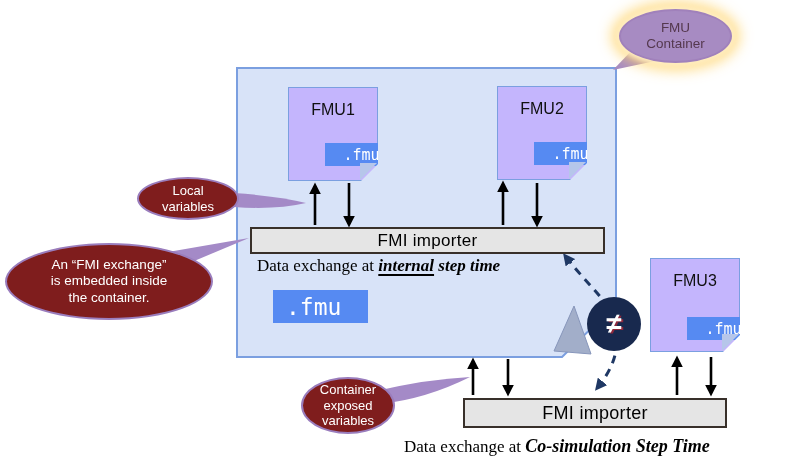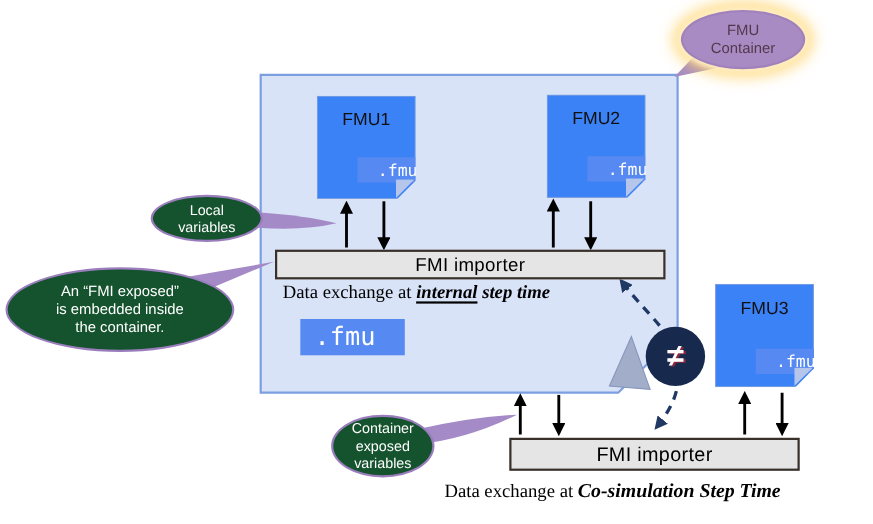--- a/index.html
+++ b/index.html
@@ -1,21 +1,21 @@
 <!DOCTYPE html>
 <html><head>
 <meta charset="utf-8">
 <style>
   html,body{margin:0;padding:0;background:#fff;}
   body{font-family:"Liberation Sans",sans-serif;}
   .stage{position:relative;width:794px;height:476px;background:#ffffff;overflow:hidden;}
   svg.layer{position:absolute;left:0;top:0;}
 
   
-  .card{position:absolute;width:90px;height:94px;background:#3b82f6;border:1px solid #7b9fe0;
+  .card{position:absolute;width:90px;height:94px;background:#c4b5fd;border:1px solid #7b9fe0;
         clip-path:polygon(0 0,100% 0,100% calc(100% - 17px),calc(100% - 17px) 100%,0 100%);
         filter:drop-shadow(-3px 0px 2px rgba(90,95,115,.5));box-sizing:border-box;}
   .card .flap{position:absolute;right:0;bottom:0;width:17px;height:17px;background:#b6c6ea;
         clip-path:polygon(0 100%,100% 0,0 0);}
   .card .title{margin-top:13px;text-align:center;font-size:16px;color:#101010;}
 
   .chip{position:absolute;background:#568af2;color:#fff;font-family:"DejaVu Sans Mono",monospace;
         display:flex;align-items:center;justify-content:center;box-sizing:border-box;margin-left:36px;}
   .card .chip{left:0;top:55px;width:73px;height:23px;font-size:15px;}
   .bigchip{left:237px;top:290px;width:95px;height:33px;font-size:23px;
@@ -29,21 +29,21 @@
 
   
   .caption{position:absolute;color:#000;font-size:17px;white-space:nowrap;font-family:Liberation Serif, serif;}
   .cap-internal{left:257px;top:256px;}
   .cap-cosim{left:404px;top:436px;}
   .bi{font-weight:bold;font-style:italic;}
   .u{text-decoration:underline;text-decoration-thickness:2px;text-underline-offset:3px;}
   .cap-cosim .bi{font-size:18px;}
 
   
-  .bubble{position:absolute;border-radius:50%;background:#14532d;border:2px solid #9a7dbd;
+  .bubble{position:absolute;border-radius:50%;background:#7f1d1d;border:2px solid #9a7dbd;
           display:flex;align-items:center;justify-content:center;box-sizing:border-box;}
   .bubble .txt{width:100%;text-align:center;color:#fff;line-height:1.22;font-size:13px;}
   .b-container{left:619px;top:9px;width:113px;height:54px;background:#a78bc2;border-color:#a081bb;
           box-shadow:0 0 5px 3px #ffeec4, 0 0 13px 8px rgba(255,213,110,.78);}
   .b-container .txt{color:#54384e;font-size:13.5px;}
   .b-local{left:137px;top:177px;width:102px;height:43px;}
   .b-embedded{left:5px;top:243px;width:208px;height:77px;}
   .b-embedded .txt{font-size:13.5px;}
   .b-exposed{left:301px;top:377px;width:94px;height:57px;}
 
@@ -124,21 +124,21 @@
     </div>
   </div>
   <div class="bubble b-local">
     <div class="txt">
       <span style="display:block">Local</span>
       <span style="display:block">variables</span>
     </div>
   </div>
   <div class="bubble b-embedded">
     <div class="txt">
-      <span style="display:block">An “FMI exposed”</span>
+      <span style="display:block">An “FMI exchange”</span>
       <span style="display:block">is embedded inside</span>
       <span style="display:block">the container.</span>
     </div>
   </div>
   <div class="bubble b-exposed">
     <div class="txt">
       <span style="display:block">Container</span>
       <span style="display:block">exposed</span>
       <span style="display:block">variables</span>
     </div>

